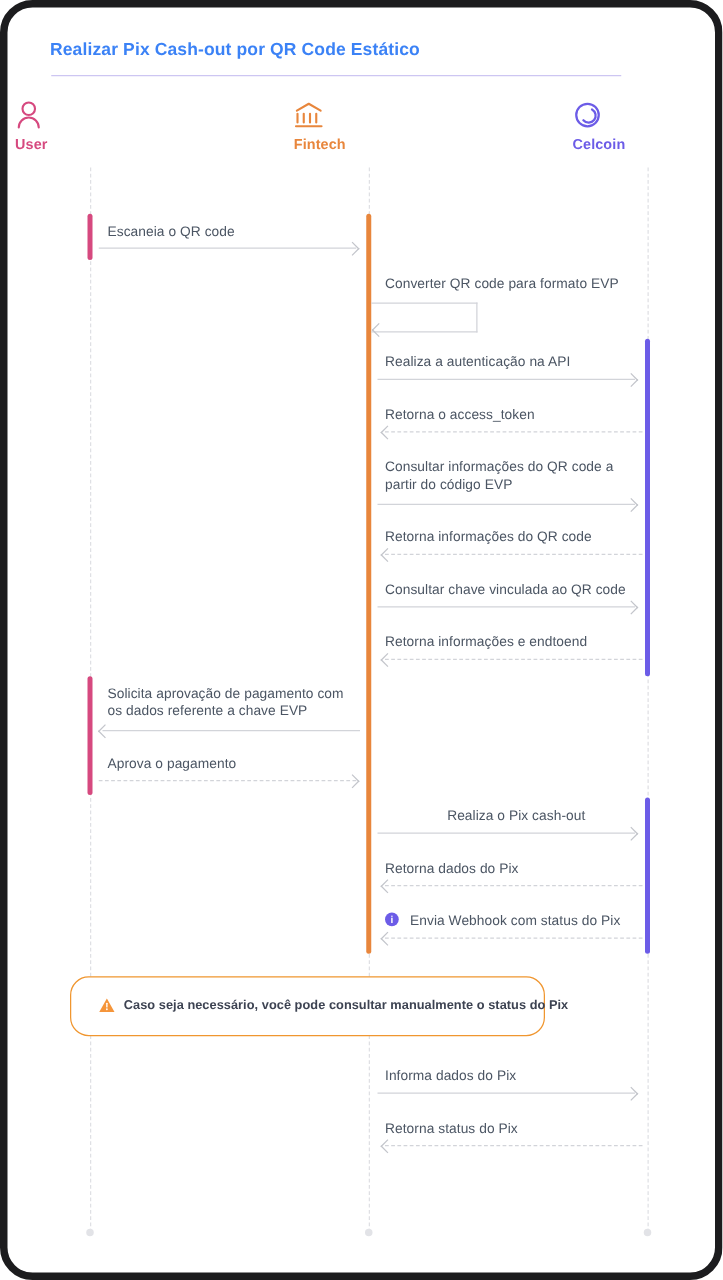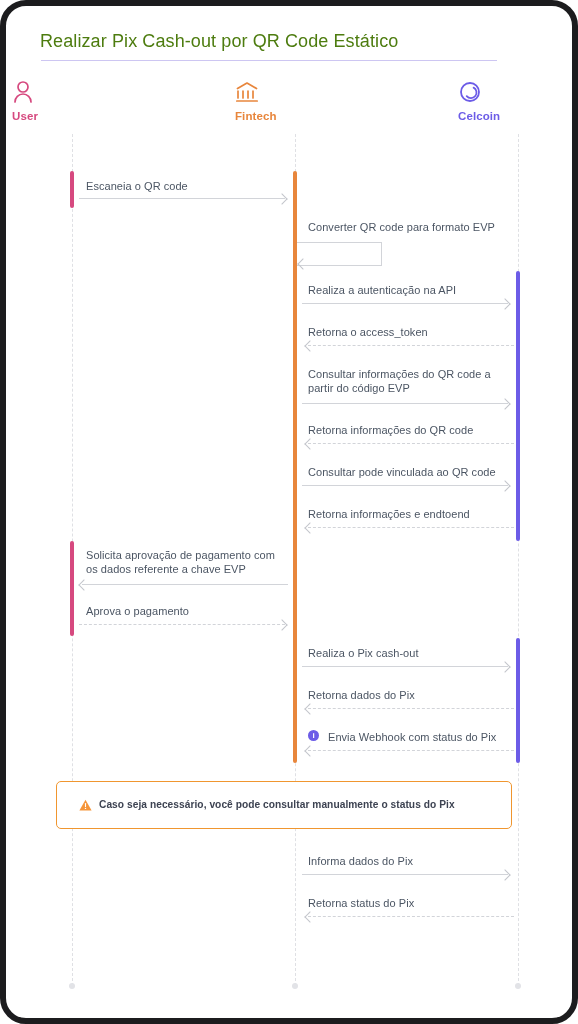--- a/index.html
+++ b/index.html
@@ -32,23 +32,23 @@
     width: 566px;
     height: 1012px;
     overflow: hidden;
   }
 
   
   .title {
     position: absolute;
     left: 34px;
     top: 25px;
-    font-size: 18px;
-    font-weight: normal;
-    color: #4d7c0f;
+    font-size: 14px;
+    font-weight: bold;
+    color: #3b82f6;
     letter-spacing: 0.1px;
     white-space: nowrap;
   }
   .title-rule {
     position: absolute;
     left: 35px;
     top: 54px;
     width: 456px;
     height: 1px;
     background: #cdc6f2;
@@ -159,25 +159,25 @@
     font-weight: bold;
     line-height: 11px;
     text-align: center;
   }
 
   
   .callout {
     position: absolute;
     left: 50px;
     top: 775px;
-    width: 456px;
+    width: 380px;
     height: 48px;
     box-sizing: border-box;
     border: 1.5px solid #f0962f;
-    border-radius: 5px;
+    border-radius: 15px;
     background: #ffffff;
   }
   .callout-icon {
     position: absolute;
     left: 22px;
     top: 16px;
     width: 13px;
     height: 13px;
   }
   .callout-text {
@@ -279,21 +279,21 @@
       <div class="arrow-head right" style="left:495px; top:394px;"></div>
     </div>
 
     <div class="msg">
       <div class="msg-label" style="left:302px; top:417px; width:210px;">Retorna informações do QR code</div>
       <div class="msg-line dashed" style="left:302px; top:437px; width:206px;"></div>
       <div class="arrow-head left" style="left:300px; top:434px;"></div>
     </div>
 
     <div class="msg">
-      <div class="msg-label" style="left:302px; top:459px; width:215px;">Consultar pode vinculada ao QR code</div>
+      <div class="msg-label" style="left:302px; top:459px; width:215px;">Consultar chave vinculada ao QR code</div>
       <div class="msg-line" style="left:296px; top:479px; width:206px;"></div>
       <div class="arrow-head right" style="left:495px; top:476px;"></div>
     </div>
 
     <div class="msg">
       <div class="msg-label" style="left:302px; top:501px; width:215px;">Retorna informações e endtoend</div>
       <div class="msg-line dashed" style="left:302px; top:521px; width:206px;"></div>
       <div class="arrow-head left" style="left:300px; top:518px;"></div>
     </div>
 
@@ -303,21 +303,21 @@
       <div class="arrow-head left" style="left:74px; top:575px;"></div>
     </div>
 
     <div class="msg">
       <div class="msg-label" style="left:80px; top:598px; width:210px;">Aprova o pagamento</div>
       <div class="msg-line dashed" style="left:73px; top:618px; width:206px;"></div>
       <div class="arrow-head right" style="left:272px; top:615px;"></div>
     </div>
 
     <div class="msg">
-      <div class="msg-label" style="left:302px; top:640px; width:210px;">Realiza o Pix cash-out</div>
+      <div class="msg-label" style="left:302px; top:640px; width:210px;text-align:center;">Realiza o Pix cash-out</div>
       <div class="msg-line" style="left:296px; top:660px; width:206px;"></div>
       <div class="arrow-head right" style="left:495px; top:657px;"></div>
     </div>
 
     <div class="msg">
       <div class="msg-label" style="left:302px; top:682px; width:210px;">Retorna dados do Pix</div>
       <div class="msg-line dashed" style="left:302px; top:702px; width:206px;"></div>
       <div class="arrow-head left" style="left:300px; top:699px;"></div>
     </div>
 

